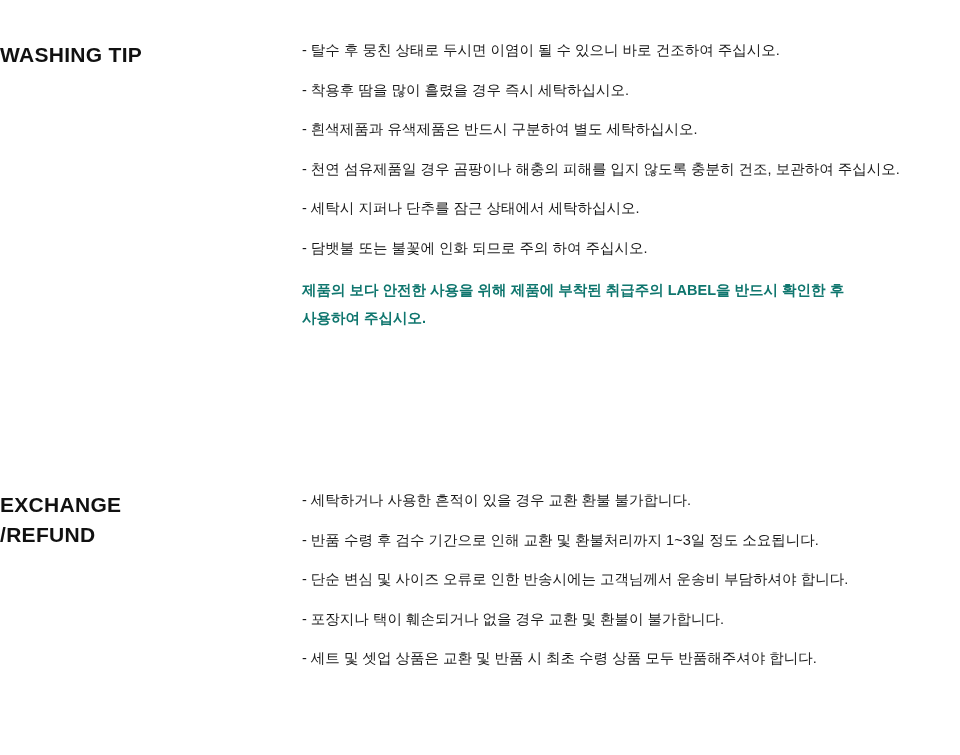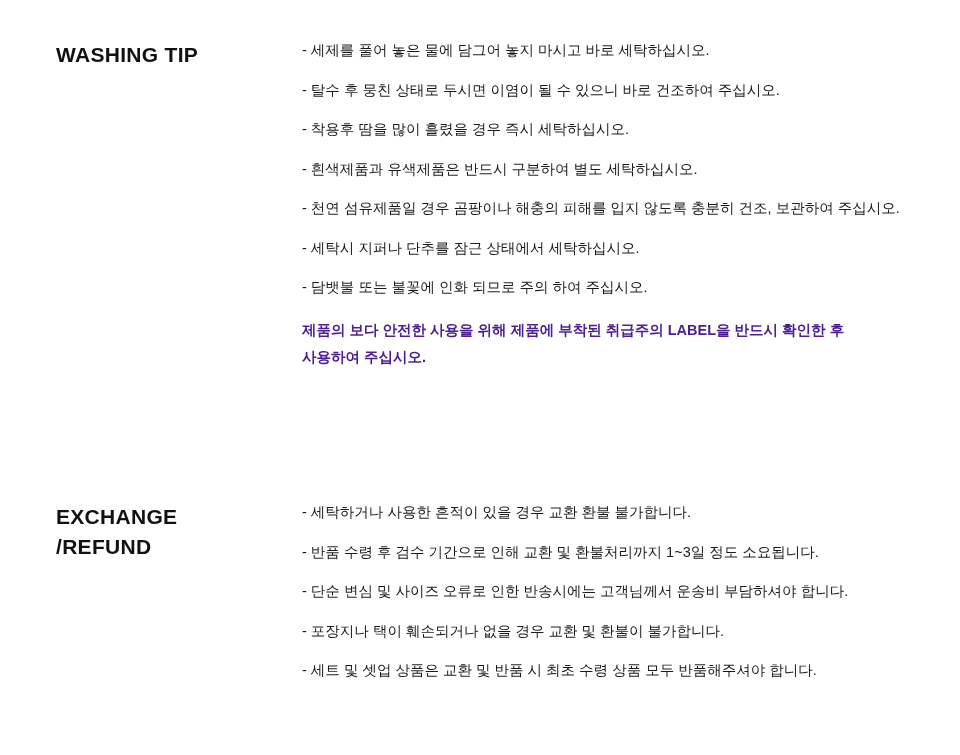--- a/index.html
+++ b/index.html
@@ -22,26 +22,25 @@
   .section {
     position: absolute;
     display: flex;
     align-items: flex-start;
   }
   .section-washing {
     top: 40px;
     left: 0;
   }
   .section-exchange {
-    top: 502px;
+    top: 490px;
     left: 0;
   }
   .heading-col {
     width: 250px;
-    padding-left: 56px;
     box-sizing: border-box;
   }
   .heading {
     font-size: 21px;
     font-weight: bold;
     letter-spacing: 0.3px;
     line-height: 1.45;
     color: #111111;
     white-space: pre-line;
   }
@@ -58,38 +57,37 @@
     white-space: nowrap;
   }
   .line:last-child {
     margin-bottom: 0;
     margin-top: 18px;
   }
   .note {
     font-size: 14.5px;
     font-weight: bold;
     line-height: 1.9;
-    color: #4c1d95;
+    color: #0f766e;
     margin-top: 4px;
   }
   .note-line {
     white-space: nowrap;
   }
 </style>
 </head>
 <body>
 
 <div class="page">
 
   <div class="section section-washing">
     <div class="heading-col">
       <div class="heading">WASHING TIP</div>
     </div>
     <div class="body-col">
-      <div class="line">- 세제를 풀어 놓은 물에 담그어 놓지 마시고 바로 세탁하십시오.</div>
       <div class="line">- 탈수 후 뭉친 상태로 두시면 이염이 될 수 있으니 바로 건조하여 주십시오.</div>
       <div class="line">- 착용후 땀을 많이 흘렸을 경우 즉시 세탁하십시오.</div>
       <div class="line">- 흰색제품과 유색제품은 반드시 구분하여 별도 세탁하십시오.</div>
       <div class="line">- 천연 섬유제품일 경우 곰팡이나 해충의 피해를 입지 않도록 충분히 건조, 보관하여 주십시오.</div>
       <div class="line">- 세탁시 지퍼나 단추를 잠근 상태에서 세탁하십시오.</div>
       <div class="line">- 담뱃불 또는 불꽃에 인화 되므로 주의 하여 주십시오.</div>
       <div class="note">
         <div class="note-line">제품의 보다 안전한 사용을 위해 제품에 부착된 취급주의 LABEL을 반드시 확인한 후</div>
         <div class="note-line">사용하여 주십시오.</div>
       </div>

